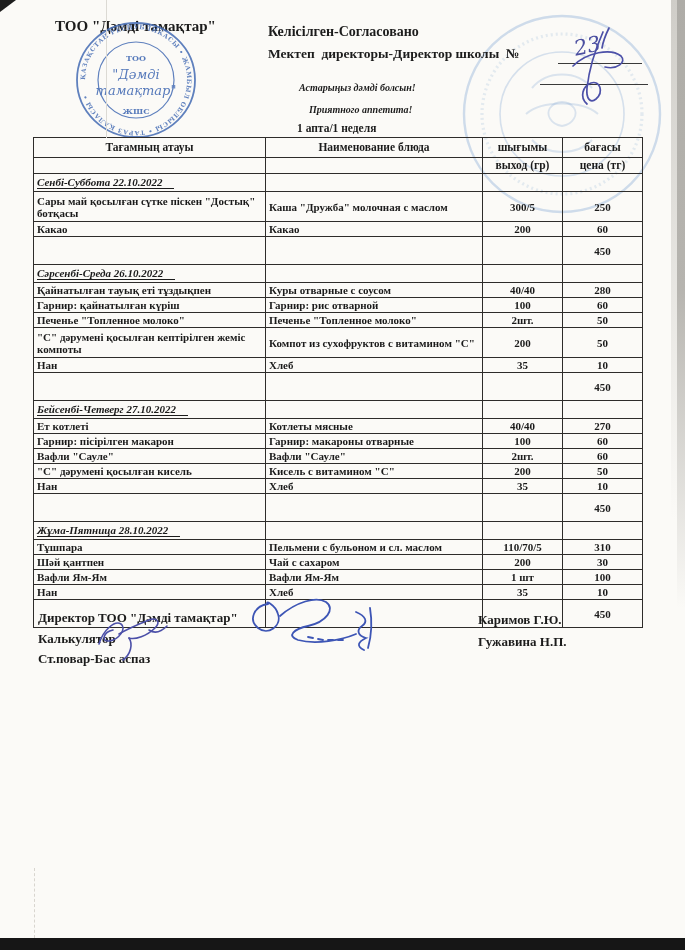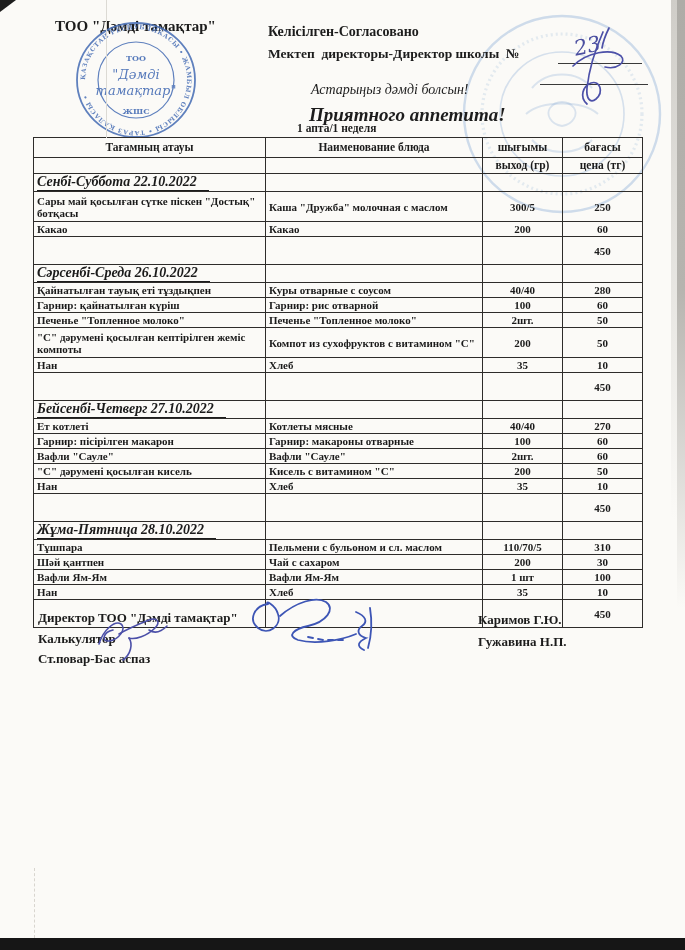--- a/index.html
+++ b/index.html
@@ -21,32 +21,32 @@
   .edge-bottom{left:0;bottom:0;width:685px;height:12px;background:#161616;}
   
   .company-title{left:55px;top:18px;font-size:15px;font-weight:bold;}
   .approved{left:268px;top:24px;font-size:14px;font-weight:bold;}
   .director-line{left:268px;top:46px;font-size:13.5px;font-weight:bold;white-space:pre;}
   .hw-num{left:574px;top:34px;font-size:21px;font-style:italic;color:#4b4fa0;
     transform:rotate(-12deg);font-family:"DejaVu Serif",serif;}
   .sig-line{height:1.4px;background:#3a3a3a;}
   .sig-line1{left:558px;top:63px;width:84px;}
   .sig-line2{left:540px;top:84px;width:108px;}
-  .motto-kk{left:299px;top:82px;font-size:14px;font-weight:normal;font-style:italic;margin-left:12px;}
-  .motto-ru{left:309px;top:104px;font-size:19px;font-weight:bold;font-style:italic;}
+  .motto-kk{left:299px;top:82px;font-size:10px;font-weight:bold;font-style:italic;}
+  .motto-ru{left:309px;top:104px;font-size:10px;font-weight:bold;font-style:italic;}
   .week{left:297px;top:122px;font-size:11.5px;font-weight:bold;}
   
   .menu-wrap{left:33px;top:137px;}
   table.menu{border-collapse:collapse;table-layout:fixed;width:609px;
     font-family:"Liberation Serif","DejaVu Serif",serif;font-size:11px;font-weight:bold;color:#1b1b1b;}
   table.menu td,table.menu th{border:1px solid #2e2c2a;padding:0 3px;overflow:hidden;vertical-align:middle;}
   table.menu th{font-size:11.5px;text-align:center;line-height:1.1;}
   tr.hdrA{height:20px;} tr.hdrB{height:16px;}
   tr.sect{height:18px;}
-  tr.sect .date{font-style:italic;font-size:14px;border-bottom:1.3px solid #1c1c1c;
+  tr.sect .date{font-style:italic;font-size:11px;border-bottom:1.3px solid #1c1c1c;
     padding-right:12px;white-space:nowrap;display:inline-block;line-height:1.1;}
   tr.norm{height:15px;} tr.tall{height:30px;} tr.total{height:28px;}
   td.num{text-align:center;}
   td.va-t{vertical-align:top;} td.va-b{vertical-align:bottom;}
   td.mergedcell{position:relative;white-space:nowrap;}
   td.mergedcell .mweight{position:absolute;left:440px;top:1px;}
   
   .f-role1{left:38px;top:610px;font-size:13px;font-weight:bold;}
   .f-role2{left:38px;top:631px;font-size:13px;font-weight:bold;}
   .f-role3{left:38px;top:651px;font-size:13px;font-weight:bold;}

